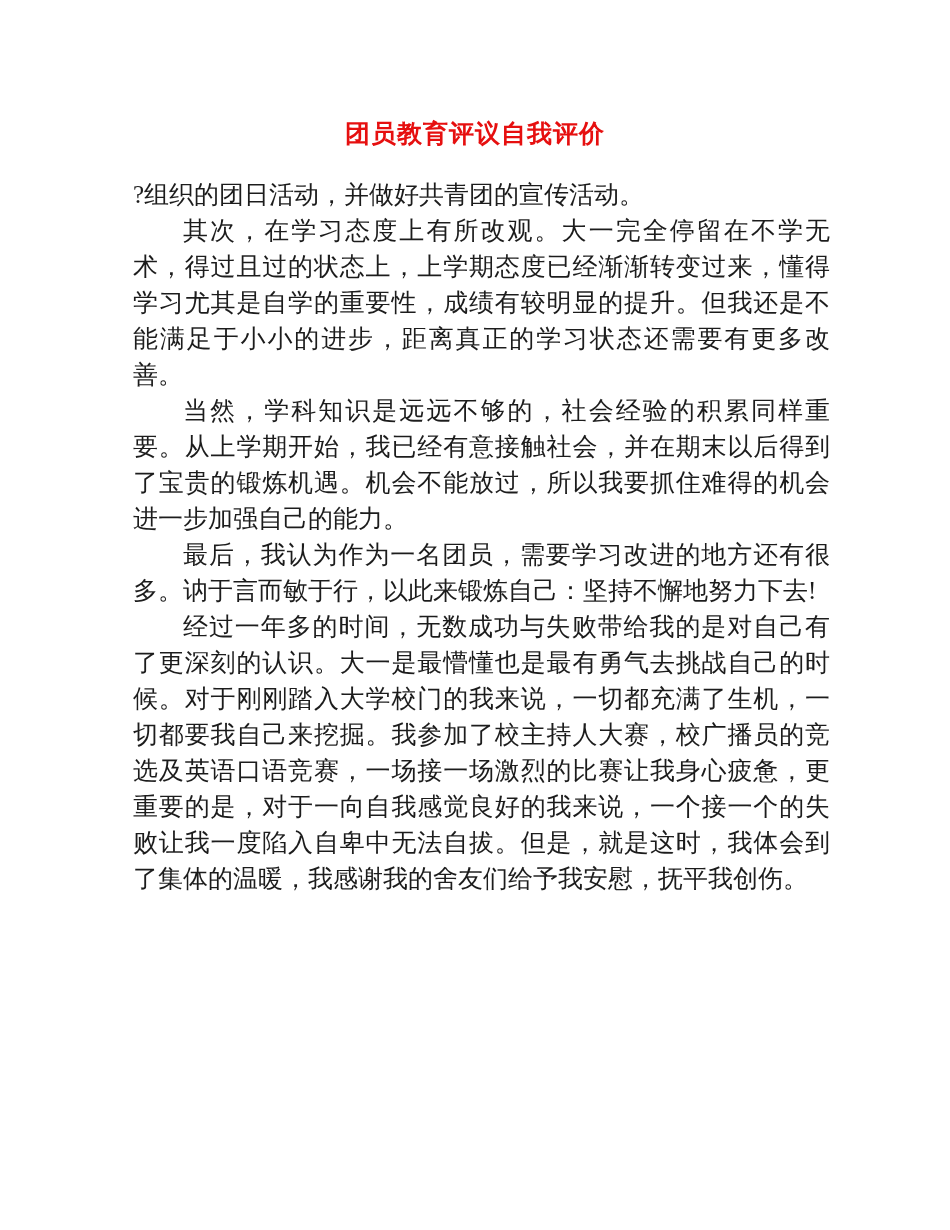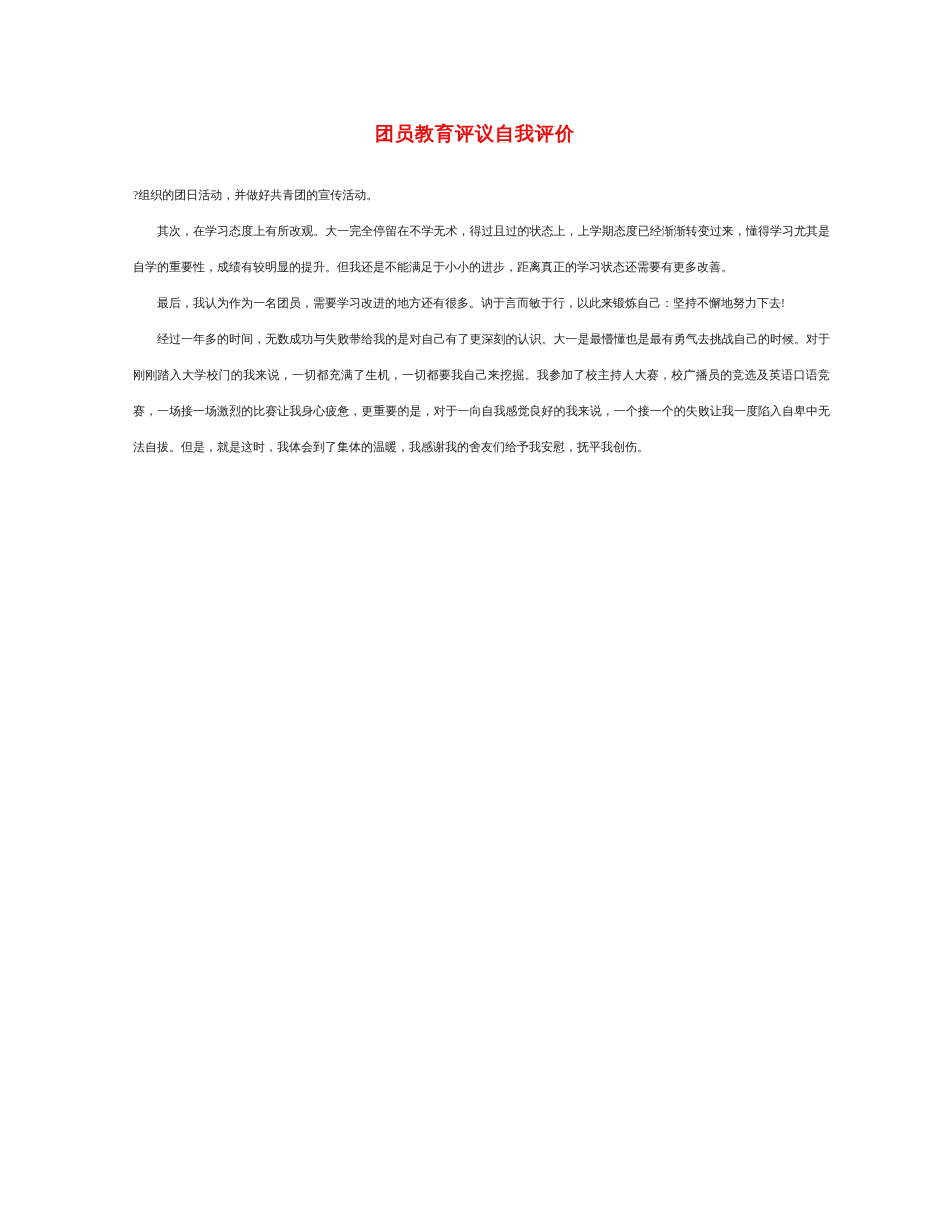--- a/index.html
+++ b/index.html
@@ -18,31 +18,31 @@
     height: 1230px;
     background: #ffffff;
     font-family: "Liberation Serif", "DejaVu Serif", serif;
   }
   .doc-title {
     position: absolute;
     top: 120px;
     left: 0;
     width: 950px;
     text-align: center;
-    font-size: 19px;
+    font-size: 25px;
     line-height: 28px;
     font-weight: bold;
     letter-spacing: 1px;
   }
   .doc-body {
     position: absolute;
     top: 177px;
     left: 133px;
     width: 697px;
-    font-size: 12px;
+    font-size: 25px;
     line-height: 36px;
     color: #1c1c1c;
     text-align: justify;
     text-justify: inter-ideograph;
   }
   .para {
     margin: 0;
     padding: 0;
     overflow-wrap: break-word;
   }
@@ -51,16 +51,17 @@
   }
 </style>
 </head>
 <body>
 
 <div class="page" style="background: rgb(255, 255, 255);">
   <div class="doc-title" style="color: rgb(230, 15, 15);">团员教育评议自我评价</div>
   <div class="doc-body" style="color: rgb(28, 28, 28);">
       <p class="para">?组织的团日活动，并做好共青团的宣传活动。</p>
       <p class="para indent">其次，在学习态度上有所改观。大一完全停留在不学无术，得过且过的状态上，上学期态度已经渐渐转变过来，懂得学习尤其是自学的重要性，成绩有较明显的提升。但我还是不能满足于小小的进步，距离真正的学习状态还需要有更多改善。</p>
+      <p class="para indent">当然，学科知识是远远不够的，社会经验的积累同样重要。从上学期开始，我已经有意接触社会，并在期末以后得到了宝贵的锻炼机遇。机会不能放过，所以我要抓住难得的机会进一步加强自己的能力。</p>
       <p class="para indent">最后，我认为作为一名团员，需要学习改进的地方还有很多。讷于言而敏于行，以此来锻炼自己：坚持不懈地努力下去!</p>
       <p class="para indent">经过一年多的时间，无数成功与失败带给我的是对自己有了更深刻的认识。大一是最懵懂也是最有勇气去挑战自己的时候。对于刚刚踏入大学校门的我来说，一切都充满了生机，一切都要我自己来挖掘。我参加了校主持人大赛，校广播员的竞选及英语口语竞赛，一场接一场激烈的比赛让我身心疲惫，更重要的是，对于一向自我感觉良好的我来说，一个接一个的失败让我一度陷入自卑中无法自拔。但是，就是这时，我体会到了集体的温暖，我感谢我的舍友们给予我安慰，抚平我创伤。</p>
     </div>
 </div>
 
 </body></html>

